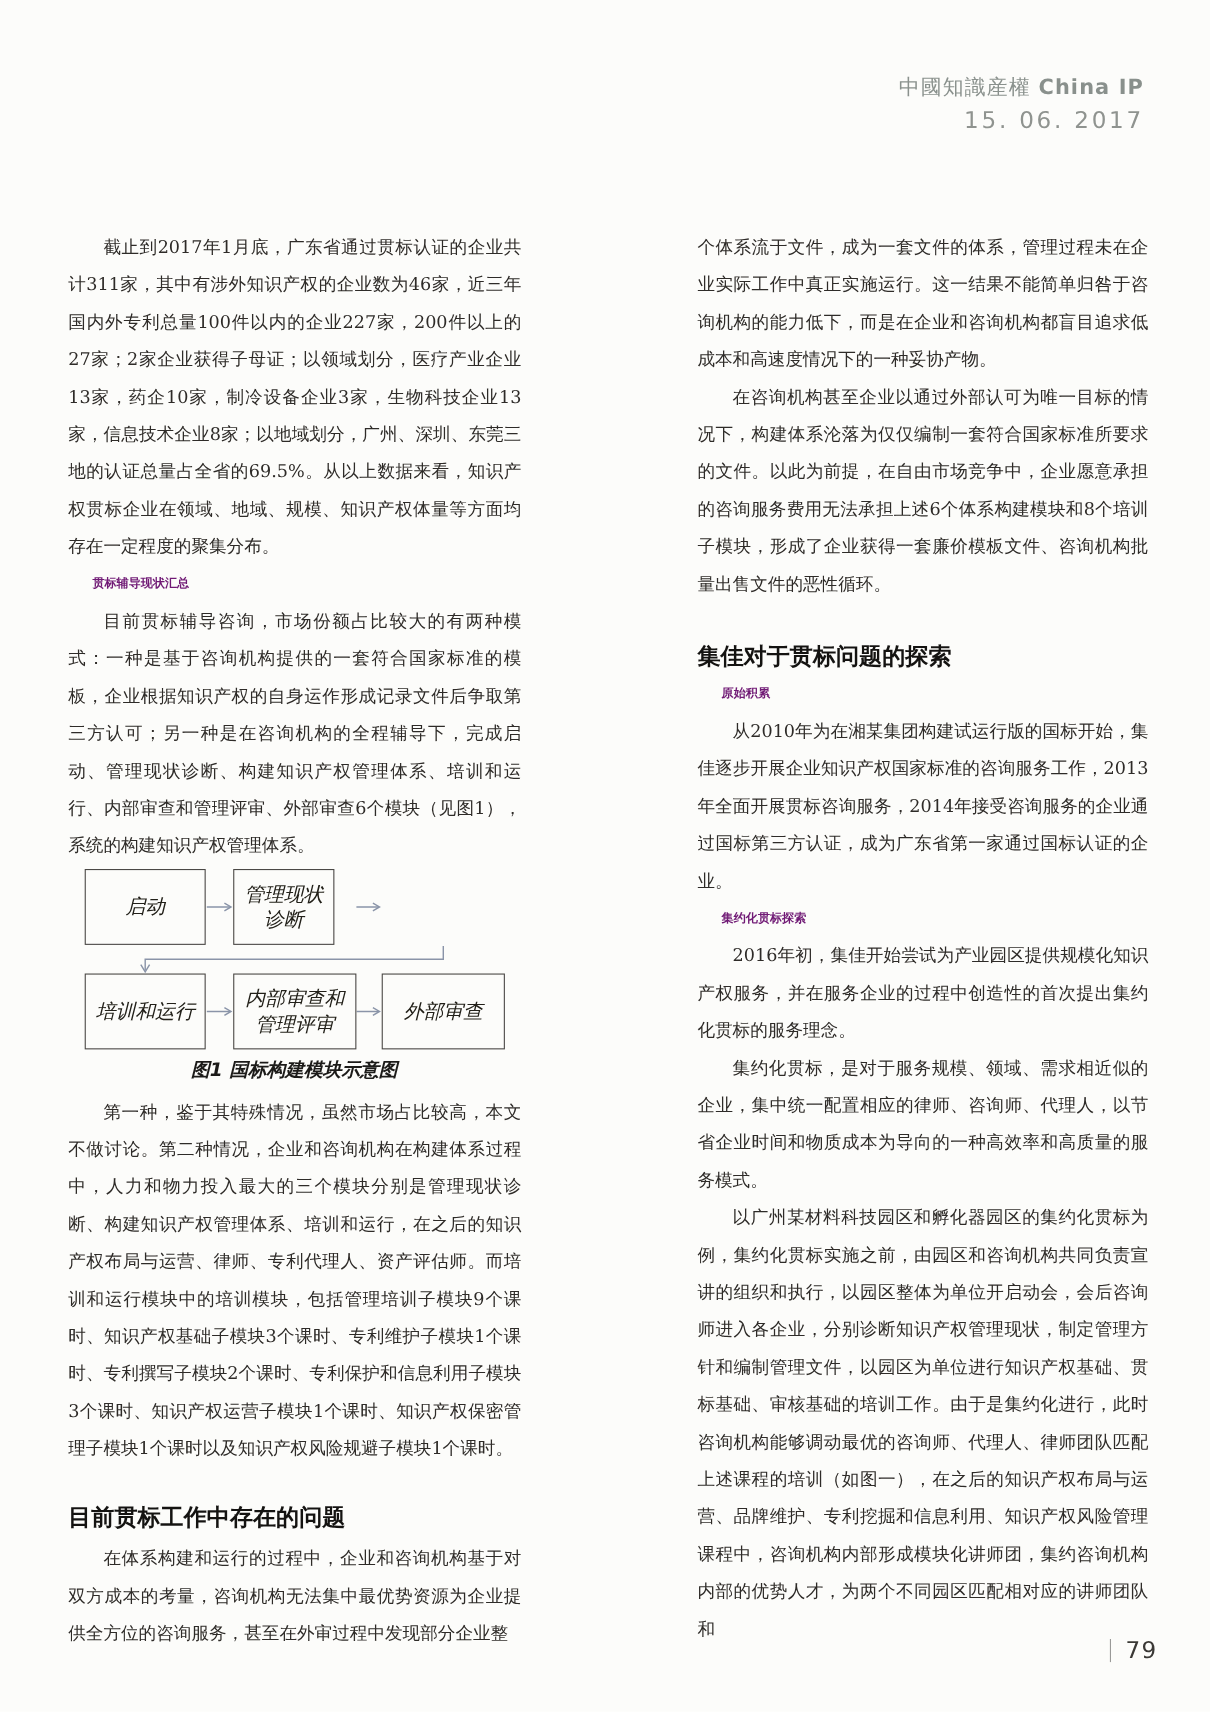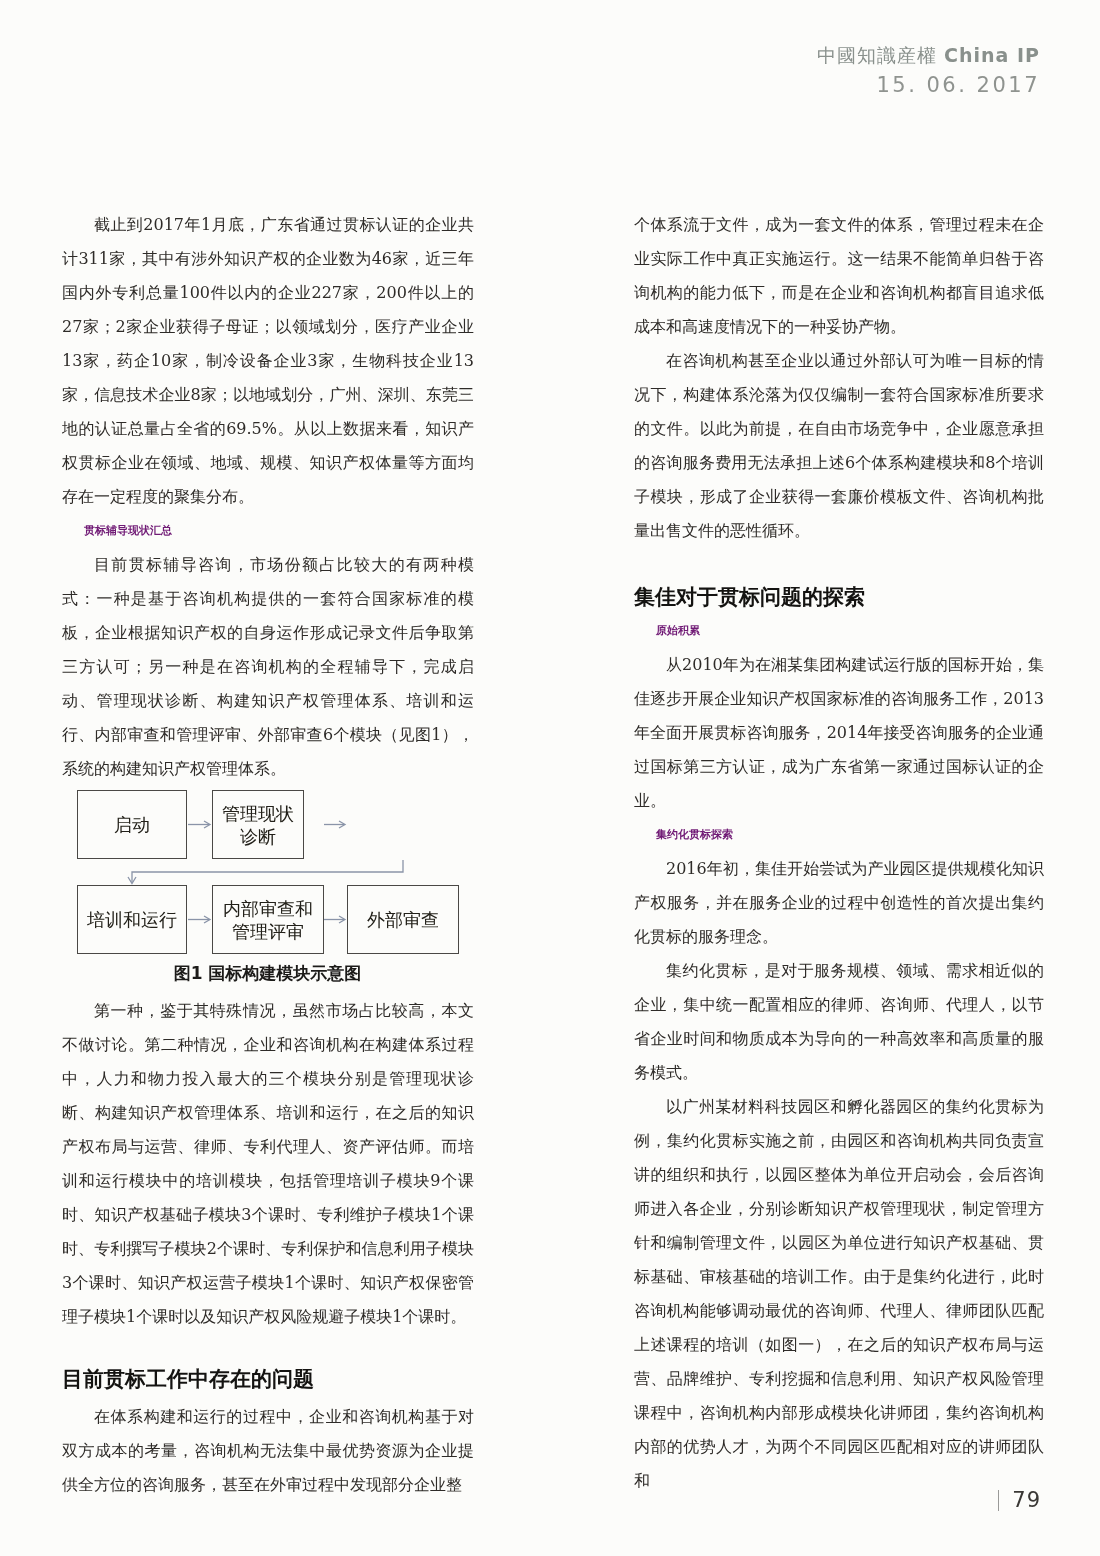--- a/index.html
+++ b/index.html
@@ -3,42 +3,42 @@
 <meta charset="utf-8">
 <style>
   html,body{margin:0;padding:0;}
   .page{
     position:relative; width:1100px; height:1556px;
     background:#fcfcfa; overflow:hidden;
     font-family:"DejaVu Serif","Liberation Serif",serif;
     color:#2e2b28;
   }
   
-  .header{position:absolute; top:43px; right:60px; text-align:right; line-height:1.35;}
+  .header{position:absolute; top:67px; right:60px; text-align:right; line-height:1.35;}
   .brand{font-size:19px; color:#8a918d; letter-spacing:1px;}
   .brand .en{font-family:"DejaVu Sans","Liberation Sans",sans-serif; font-weight:bold; color:#89908c;}
   .pubdate{font-size:21px; color:#8f938f; letter-spacing:2.5px; margin-top:2px;
     font-family:"DejaVu Sans","Liberation Sans",sans-serif;}
   
   .col{position:absolute; top:208px; font-size:16px; line-height:34px; text-align:justify;}
   .col-left{left:62px;  width:412px;}
   .col-right{left:634px; width:410px;}
   .para{margin:0; text-indent:2em;}
   .para.no-indent{text-indent:0;}
   .subhead{
     margin:0; font-size:11px; line-height:34px; text-indent:2em; font-weight:bold;
     font-family:"DejaVu Sans","Liberation Sans",sans-serif; color:#701a75;
   }
   .bighead{
     margin:30px 0 6px 0; font-size:21px; line-height:30px; text-indent:0; font-weight:bold;
     font-family:"DejaVu Sans","Liberation Sans",sans-serif; color:#141311;
   }
   .col-right .bighead{margin-top:34px; margin-bottom:2px;}
   
-  .figure{position:relative; width:411px; height:196px; margin:4px 0 8px 0;}
+  .figure{position:relative; width:411px; height:196px; margin:4px 0 8px 0;font-style:italic;}
   .flow-svg{position:absolute; left:0; top:0;}
   .fbox{
     position:absolute; height:69px; border:1.5px solid #4a4845; background:#fcfcfa;
     display:flex; align-items:center; justify-content:center; text-align:center;
     font-family:"DejaVu Sans","Liberation Sans",sans-serif;
     font-size:18px; line-height:23px; color:#222019; box-sizing:border-box;
     padding:0 3px;
   }
   .b1{left:15px;  top:0;    width:110px;}
   .b2{left:150px; top:0;    width:92px;}
@@ -46,21 +46,21 @@
   .b4{left:15px;  top:95px; width:110px;}
   .b5{left:150px; top:95px; width:112px;}
   .b6{left:285px; top:95px; width:112px;}
   .fig-caption{
     position:absolute; left:0; top:166px; width:100%; text-align:center;
     font-family:"DejaVu Sans","Liberation Sans",sans-serif;
     font-weight:bold; font-size:17px; color:#1c1b19;
   }
   
   .pageno{
-    position:absolute; right:59px; bottom:44px; display:flex; align-items:center;
+    position:absolute; right:48px; bottom:44px; display:flex; align-items:center;
     font-family:"DejaVu Sans","Liberation Sans",sans-serif;
   }
   .pageno .bar{width:1.5px; height:21px; background:#9a9a98; margin-right:13px;}
   .pageno .num{font-size:21px; color:#3a3835; letter-spacing:1px;}
 </style>
 </head>
 <body>
 
 <div class="page">
 

